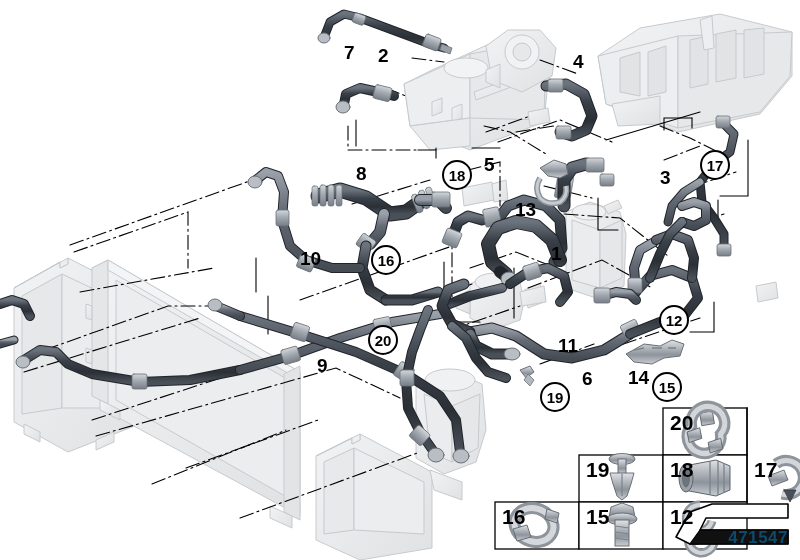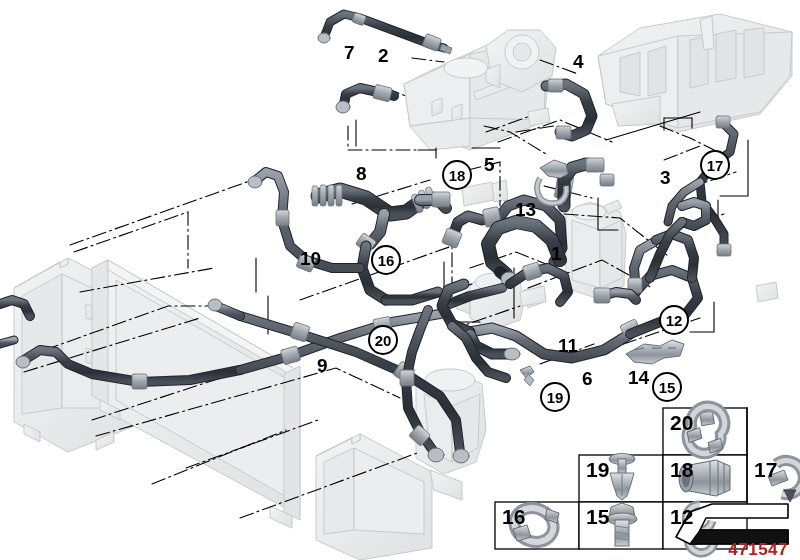--- a/index.html
+++ b/index.html
@@ -5,22 +5,22 @@
   html,body{margin:0;padding:0;background:#ffffff;}
   body{width:800px;height:560px;font-family:"Liberation Sans",sans-serif;overflow:hidden;position:relative;}
   #stage{position:relative;width:800px;height:560px;background:#fff;}
   #art{position:absolute;left:0;top:0;width:800px;height:560px;}
   .callout{position:absolute;font-family:"Liberation Sans",sans-serif;font-weight:bold;color:#000;
            font-size:19px;line-height:19px;letter-spacing:0px;white-space:nowrap;}
   .circ{position:absolute;width:26px;height:26px;border:2px solid #000;border-radius:50%;
         background:#fff;display:flex;align-items:center;justify-content:center;
         font-family:"Liberation Sans",sans-serif;font-weight:bold;font-size:15px;color:#000;}
   .legend-num{position:absolute;font-family:"Liberation Sans",sans-serif;font-weight:bold;font-size:21px;color:#000;}
-  #partnum{position:absolute;right:12px;bottom:0;font-family:"Liberation Sans",sans-serif;
-           font-weight:bold;font-size:17px;color:#b91c1c;letter-spacing:0.5px;}
+  #partnum{position:absolute;right:12px;bottom:12px;font-family:"Liberation Sans",sans-serif;
+           font-weight:bold;font-size:17px;color:#0c4a6e;letter-spacing:0.5px;}
 </style>
 </head>
 <body>
 
 <div id="stage">
 
   <svg id="art" viewBox="0 0 800 560">
     <defs>
       <linearGradient id="gDark" x1="0" y1="0" x2="0" y2="1">
         <stop offset="0%" stop-color="#6b737d"></stop>

